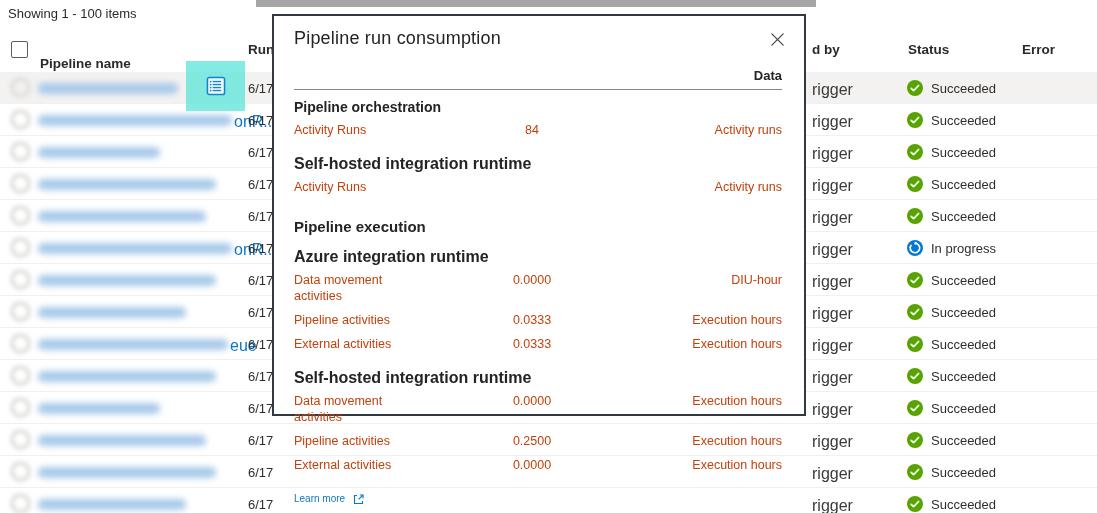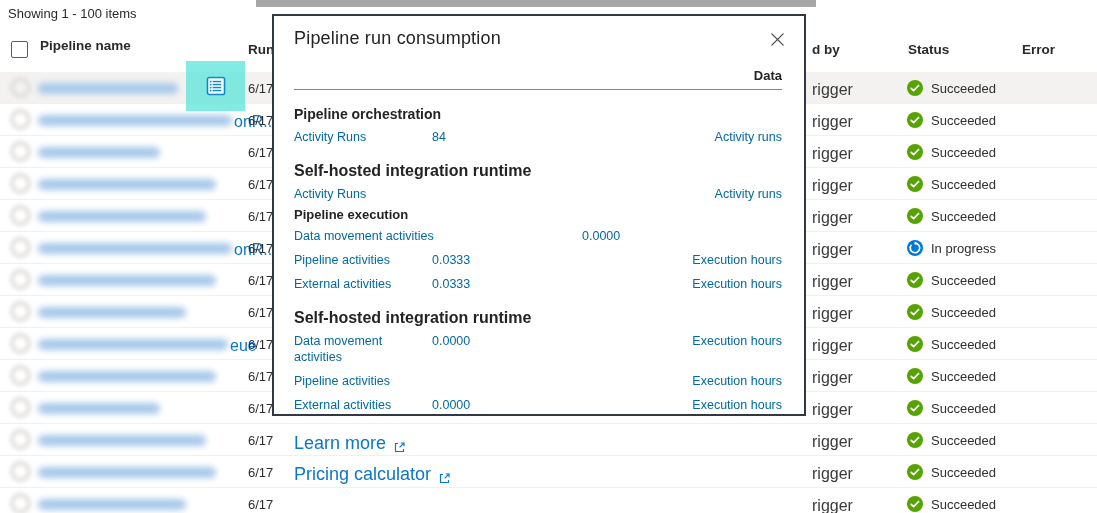--- a/index.html
+++ b/index.html
@@ -9,21 +9,21 @@
   body{margin:0;background:#fff;font-family:"Liberation Sans",sans-serif}
   .screen{position:relative;width:1097px;height:513px;background:#fff;color:var(--text);overflow:hidden}
 
   
   .bg-strip{position:absolute;left:256px;top:0;width:560px;height:7px;background:#a6a6a6}
   .showing{position:absolute;left:8px;top:6px;font-size:13px;color:#2b2a29}
 
   
   .thead{position:absolute;top:38px;left:0;right:0;height:30px;font-weight:700;font-size:13.5px;color:#2b2a29}
   .cb{position:absolute;left:11px;top:3px;width:17px;height:17px;border:1px solid #5f5d5b;border-radius:2px;background:#fff;cursor:pointer}
-  .col-name{position:absolute;left:40px;top:0}
+  .col-name{position:absolute;left:40px;top:18px}
   .col-run{position:absolute;left:248px;top:4px}
   .col-trig{position:absolute;left:812px;top:4px}
   .col-status{position:absolute;left:908px;top:4px}
   .col-error{position:absolute;left:1022px;top:4px}
 
   
   .rows{position:absolute;top:72px;left:0;right:0}
   .row{position:relative;height:32px;border-bottom:1px solid #f1f0ee;background:#fff}
   .row.selected{background:#f3f2f1}
   .blur-circle{position:absolute;left:10px;top:5px;width:21px;height:21px;border-radius:50%;border:4px solid #e0dedc;filter:blur(2px)}
@@ -42,29 +42,29 @@
   .modal{position:absolute;left:272px;top:14px;width:534px;height:402px;background:#fff;border:2px solid #323945}
   .m-title{position:absolute;left:20px;top:12px;font-size:18px;color:#252423;letter-spacing:.2px}
   .m-close{position:absolute;right:16px;top:12px;width:22px;height:22px;display:flex;align-items:center;justify-content:center;cursor:pointer}
   .m-colhead{position:absolute;left:20px;right:22px;top:52px;display:flex;font-weight:700;font-size:13px;color:#252423}
   .m-colhead .lbl{flex:1}
   .m-colhead .qty{width:200px;text-align:right;padding-right:14px}
   .m-colhead .unit{width:150px;text-align:right}
   .m-rule{position:absolute;left:20px;right:22px;top:73px;border-top:1px solid #8a8886}
   .m-body{position:absolute;left:20px;right:22px;top:74px}
   .sec-title{font-weight:700;color:#252423}
-  .sec-title.md{font-size:14px;margin:16px 0 3px}
+  .sec-title.md{font-size:14px;margin:9px 0 3px}
   .sec-title.sm{font-size:16px;margin:13px 0 2px}
-  .sec-title.lg{font-size:13px;margin:1px 0 2px}
-  .m-row{display:flex;padding:4px 0;font-size:12.5px;color:#0369a1;line-height:16px}
+  .sec-title.lg{font-size:15px;margin:19px 0 2px}
+  .m-row{display:flex;padding:4px 0;font-size:12.5px;color:#c2410c;line-height:16px}
   .m-row .lbl{flex:1}
-  .m-row .qty{width:200px;text-align:left}
+  .m-row .qty{width:200px;text-align:center}
   .m-row .unit{width:150px;text-align:right}
   .m-links{margin-top:16px}
-  .m-link{display:flex;align-items:flex-end;gap:7px;color:var(--link);font-size:18px;margin-top:10px;cursor:pointer;width:fit-content}
+  .m-link{display:flex;align-items:flex-start;gap:7px;color:var(--link);font-size:10px;margin-top:10px;cursor:pointer;width:fit-content}
   .m-link:first-child{margin-top:0}
 </style>
 </head>
 <body>
 
 <div class="screen">
 
   <div class="bg-strip"></div>
 
   <div class="showing">Showing 1 - 100 items</div>
@@ -302,42 +302,45 @@
           <span class="lbl">Activity Runs</span>
           <span class="qty">84</span>
           <span class="unit">Activity runs</span>
         </div>
         <div class="sec-title sm">Self-hosted integration runtime</div>
         <div class="m-row">
           <span class="lbl">Activity Runs</span>
           <span class="unit">Activity runs</span>
         </div>
         <div class="sec-title lg">Pipeline execution</div>
+        <div class="sec-title sm">Azure integration runtime</div>
         <div class="m-row">
           <span class="lbl">Data movement activities</span>
           <span class="qty">0.0000</span>
+          <span class="unit">DIU-hour</span>
         </div>
         <div class="m-row">
           <span class="lbl">Pipeline activities</span>
           <span class="qty">0.0333</span>
           <span class="unit">Execution hours</span>
         </div>
         <div class="m-row">
           <span class="lbl">External activities</span>
           <span class="qty">0.0333</span>
           <span class="unit">Execution hours</span>
         </div>
         <div class="sec-title sm">Self-hosted integration runtime</div>
         <div class="m-row">
           <span class="lbl">Data movement activities</span>
           <span class="qty">0.0000</span>
           <span class="unit">Execution hours</span>
         </div>
         <div class="m-row">
           <span class="lbl">Pipeline activities</span>
+          <span class="qty">0.2500</span>
           <span class="unit">Execution hours</span>
         </div>
         <div class="m-row">
           <span class="lbl">External activities</span>
           <span class="qty">0.0000</span>
           <span class="unit">Execution hours</span>
         </div>
         <div class="m-links">
           <div class="m-link">
             <span>Learn more</span>

